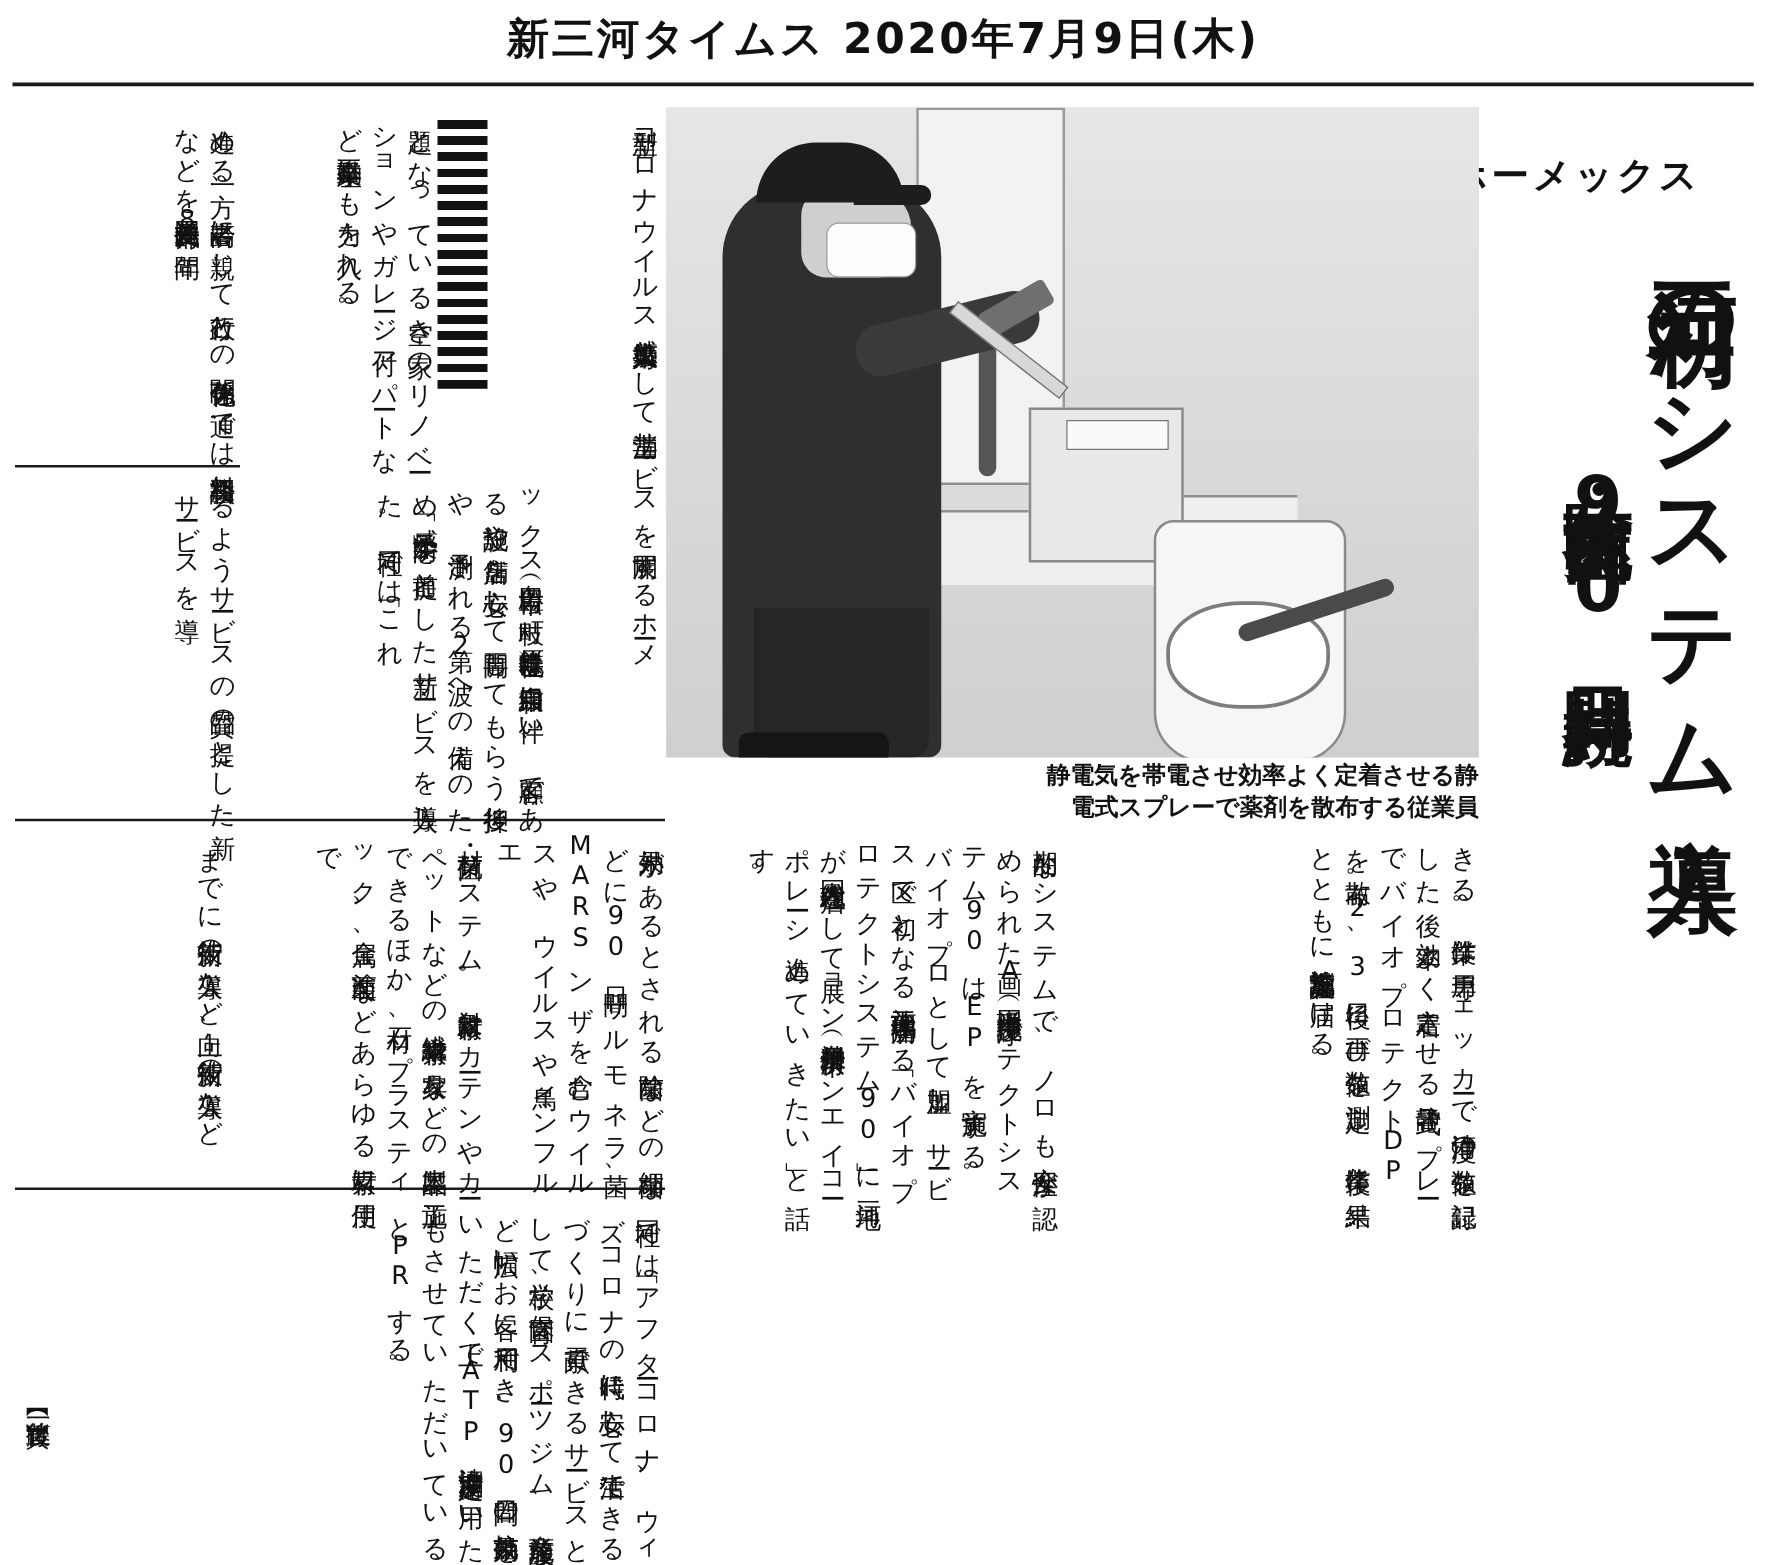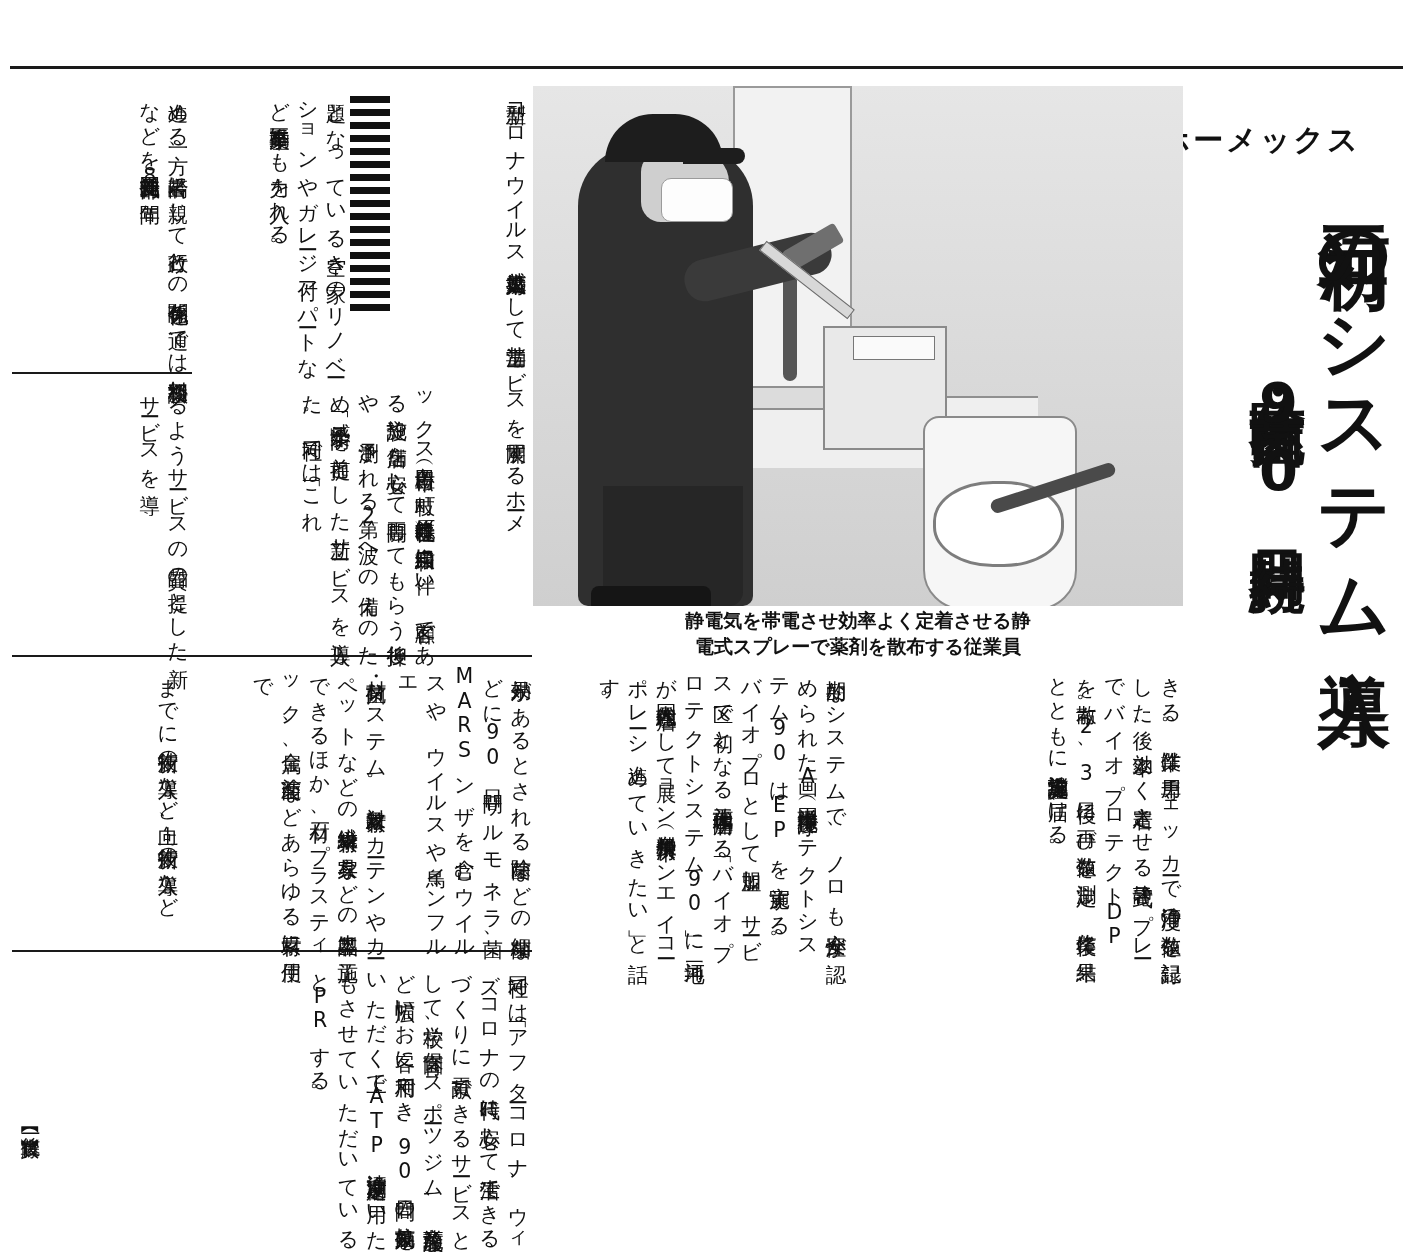--- a/index.html
+++ b/index.html
@@ -87,21 +87,21 @@
     width: 650px;
     height: 520px;
     background: #d8d8d8;
     overflow: hidden;
   }
   .caption {
     position: absolute;
     top: 608px;
     left: 533px;
     width: 650px;
-    text-align: center;
+    text-align: right;
     font-size: 19px;
     font-weight: bold;
     line-height: 1.35;
     font-family: "DejaVu Sans", "Liberation Sans", sans-serif;
   }
   
   .col {
     position: absolute;
     writing-mode: vertical-rl;
     text-orientation: upright;
@@ -167,20 +167,21 @@
   .ph-sprayer { position:absolute; left:250px; top:150px; width:60px; height:22px; background:#6f6f6f; border-radius:4px; transform:rotate(-30deg); }
   .ph-wand { position:absolute; left:218px; top:188px; width:110px; height:10px; background:#d8d8d8; border:1px solid #6b6b6b; transform:rotate(38deg); }
   .ph-leg { position:absolute; left:70px; top:400px; width:140px; height:120px; background:#262626; border-radius:0 0 14px 14px; }
   .ph-shoe { position:absolute; left:58px; top:500px; width:120px; height:26px; background:#151515; border-radius:8px; }
 </style>
 </head>
 <body>
 
 <div class="page">
 
+  <div class="masthead">新三河タイムス 2020年7月9日(木)</div>
   <div class="rule-top"></div>
 
   <div class="kicker">ホーメックス</div>
   <div class="vtext headline-main">三河初のシステム導入</div>
   <div class="vtext headline-sub">除菌・抗菌90日間持続</div>
 
   <div class="photo">
     <div class="ph-wall"></div>
     <div class="ph-door"></div>
     <div class="ph-counter"></div>

